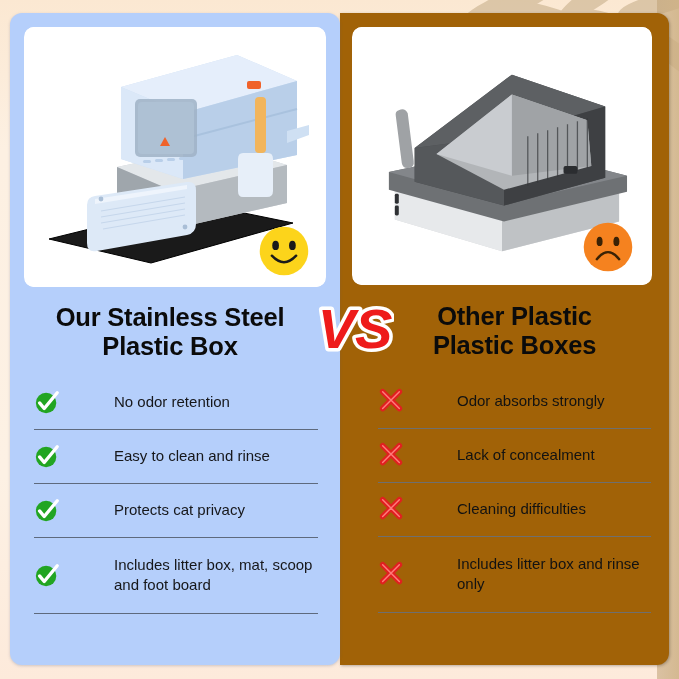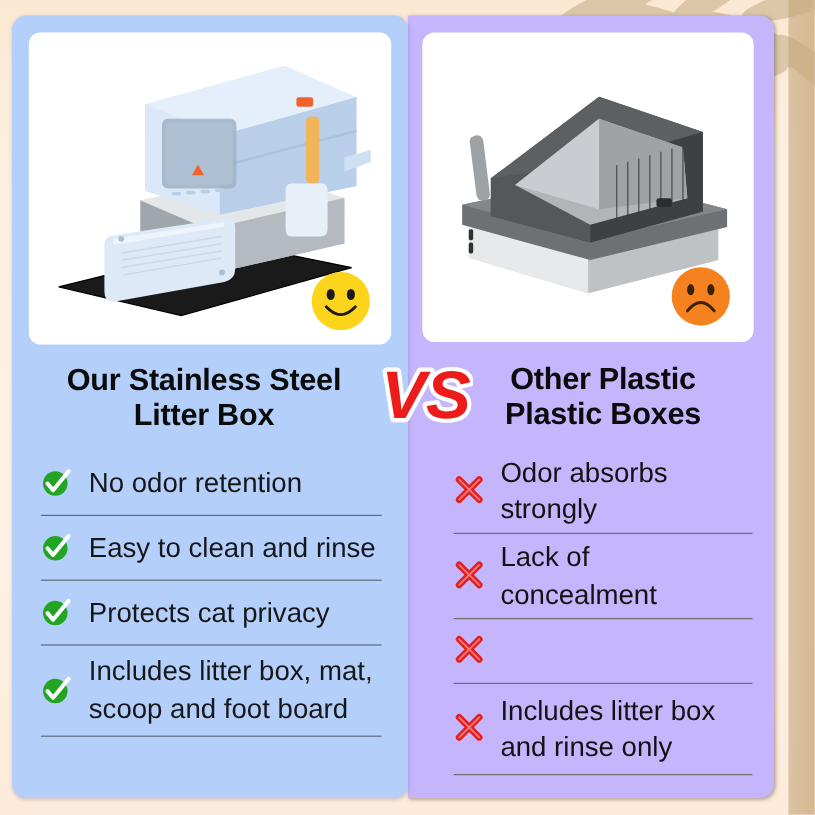--- a/index.html
+++ b/index.html
@@ -61,22 +61,22 @@
   }
 
   .panel-left {
     width: 330px;
     background: #b5cffb;
     border-radius: 12px;
     box-shadow: 0 1px 3px rgba(90,100,130,.28);
     z-index: 4;
   }
   .panel-right {
-    width: 305px;
-    background: #c4b5fd;
+    width: 329px;
+    background: #a16207;
     border-radius: 0 12px 12px 0;
     box-shadow: 1px 1px 3px rgba(60,50,40,.35);
     z-index: 3;
   }
 
   
   .photo-card {
     margin: 14px 14px 0 14px;
     height: 260px;
     background: #ffffff;
@@ -160,23 +160,24 @@
 
   .feature-icon {
     width: 26px;
     height: 26px;
     flex: 0 0 26px;
     margin-right: 14px;
   }
   .panel-right .feature-icon { margin-right: 13px; }
 
   .feature-text {
-    font-size: 23px;
+    font-size: 15px;
     line-height: 1.34;
     color: #16171a;
+    margin-left: 40px;
   }
   .panel-right .feature-text { color: #121212; }
 </style>
 </head>
 <body>
 
 <div id="bg-wrap"></div>
 
 <svg id="bg-leaf-shadow" viewBox="0 0 330 150">
   <g fill="#b99f77" opacity="0.55">
@@ -253,21 +254,21 @@
       <svg class="emoji" viewBox="0 0 60 60">
         <circle cx="30" cy="30" r="26" fill="#fcd41b"></circle>
         <ellipse cx="21" cy="24" rx="3.6" ry="5" fill="#1a1a1a"></ellipse>
         <ellipse cx="39" cy="24" rx="3.6" ry="5" fill="#1a1a1a"></ellipse>
         <path d="M17 35 q13 14 26 0" fill="none" stroke="#1a1a1a" stroke-width="2.6" stroke-linecap="round"></path>
       </svg>
     </div>
 
     <div class="heading">
       <span>Our Stainless Steel</span>
-      <span class="line2">Litter Box</span>
+      <span class="line2">Plastic Box</span>
     </div>
 
     <div class="feature-list">
 
       <div class="feature-row">
         <svg class="feature-icon" viewBox="0 0 28 28">
           <circle cx="13" cy="15" r="11" fill="#22a522"></circle>
           <path d="M6 15 l5 6 L25 4" fill="none" stroke="#ffffff" stroke-width="3.6" stroke-linecap="round" stroke-linejoin="round"></path>
         </svg>
         <span class="feature-text">No odor retention</span>
@@ -372,20 +373,21 @@
           <path d="M5 4 L23 22 M23 4 L5 22" stroke="#ff7a7a" stroke-width="1.6" stroke-linecap="round"></path>
         </svg>
         <span class="feature-text">Lack of concealment</span>
       </div>
 
       <div class="feature-row">
         <svg class="feature-icon" viewBox="0 0 28 28">
           <path d="M5 4 L23 22 M23 4 L5 22" stroke="#e02020" stroke-width="6" stroke-linecap="round"></path>
           <path d="M5 4 L23 22 M23 4 L5 22" stroke="#ff7a7a" stroke-width="1.6" stroke-linecap="round"></path>
         </svg>
+        <span class="feature-text">Cleaning difficulties</span>
       </div>
 
       <div class="feature-row tall">
         <svg class="feature-icon" viewBox="0 0 28 28">
           <path d="M5 4 L23 22 M23 4 L5 22" stroke="#e02020" stroke-width="6" stroke-linecap="round"></path>
           <path d="M5 4 L23 22 M23 4 L5 22" stroke="#ff7a7a" stroke-width="1.6" stroke-linecap="round"></path>
         </svg>
         <span class="feature-text">Includes litter box and rinse only</span>
       </div>
 

